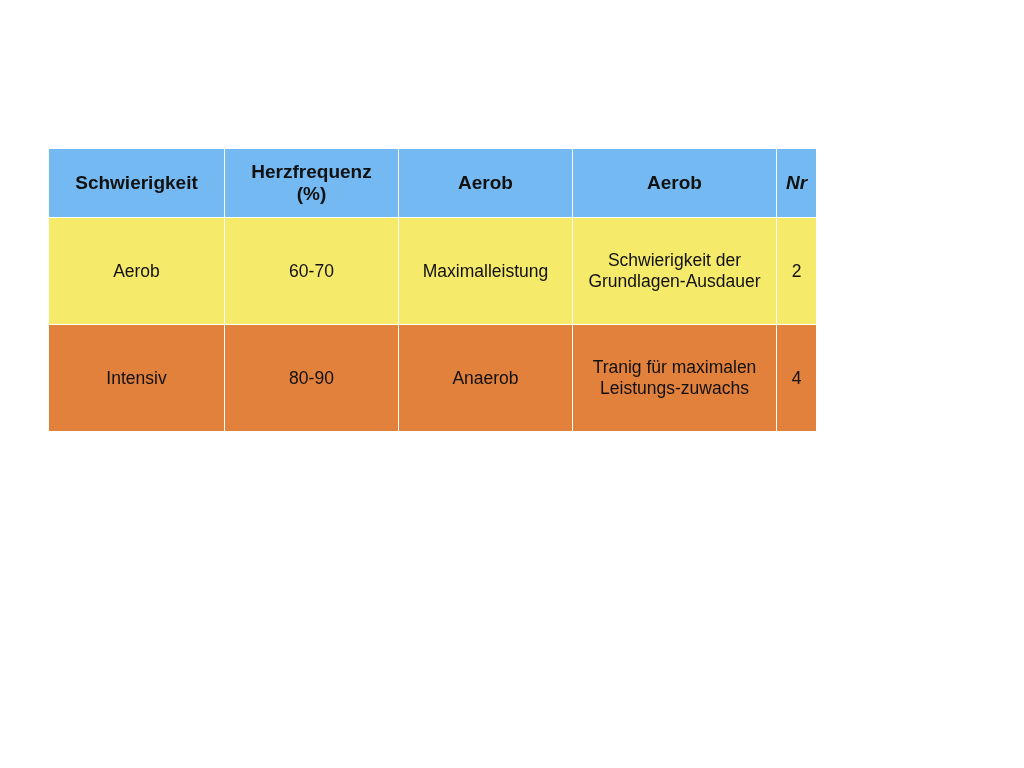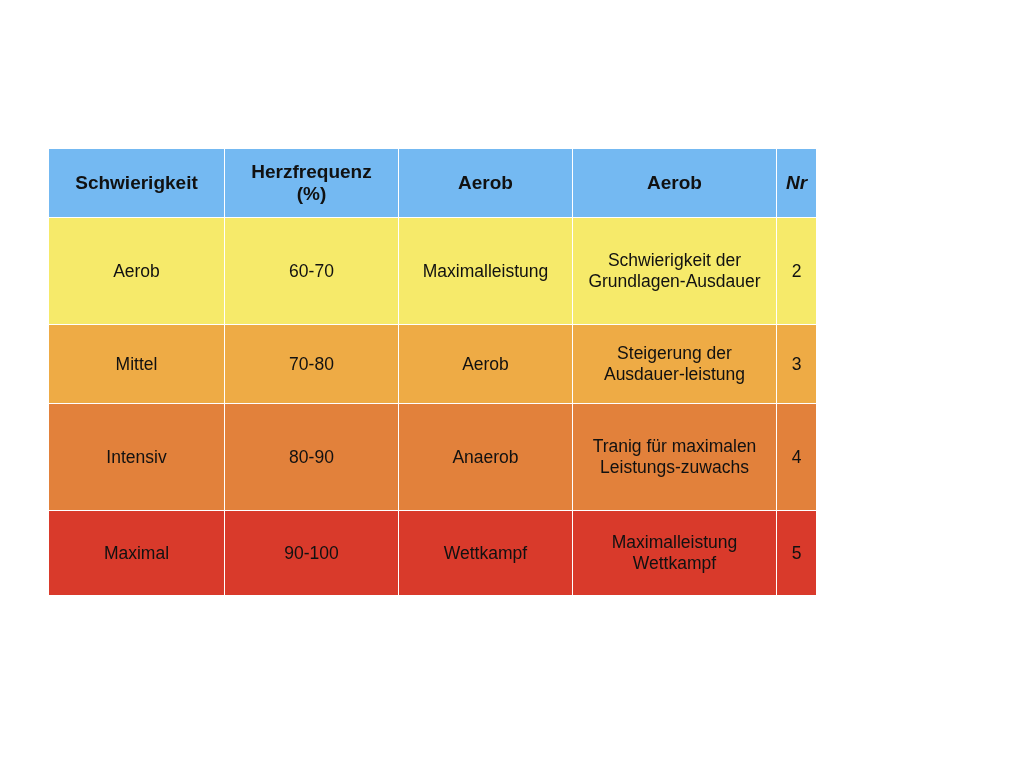--- a/index.html
+++ b/index.html
@@ -90,37 +90,23 @@
         </tr>
       </thead>
       <tbody>
         <tr class="r-2">
           <td>Aerob</td>
           <td>60-70</td>
           <td>Maximalleistung</td>
           <td>Schwierigkeit der Grundlagen-Ausdauer</td>
           <td class="nr">2</td>
         </tr>
-        <tr class="r-3">
-          <td>Mittel</td>
-          <td>70-80</td>
-          <td>Aerob</td>
-          <td>Steigerung der Ausdauer-leistung</td>
-          <td class="nr">3</td>
-        </tr>
         <tr class="r-4">
           <td>Intensiv</td>
           <td>80-90</td>
           <td>Anaerob</td>
           <td>Tranig für maximalen Leistungs-zuwachs</td>
           <td class="nr">4</td>
         </tr>
-        <tr class="r-5">
-          <td>Maximal</td>
-          <td>90-100</td>
-          <td>Wettkampf</td>
-          <td>Maximalleistung Wettkampf</td>
-          <td class="nr">5</td>
-        </tr>
       </tbody>
     </table>
   </div>
 </div>
 
 </body></html>

